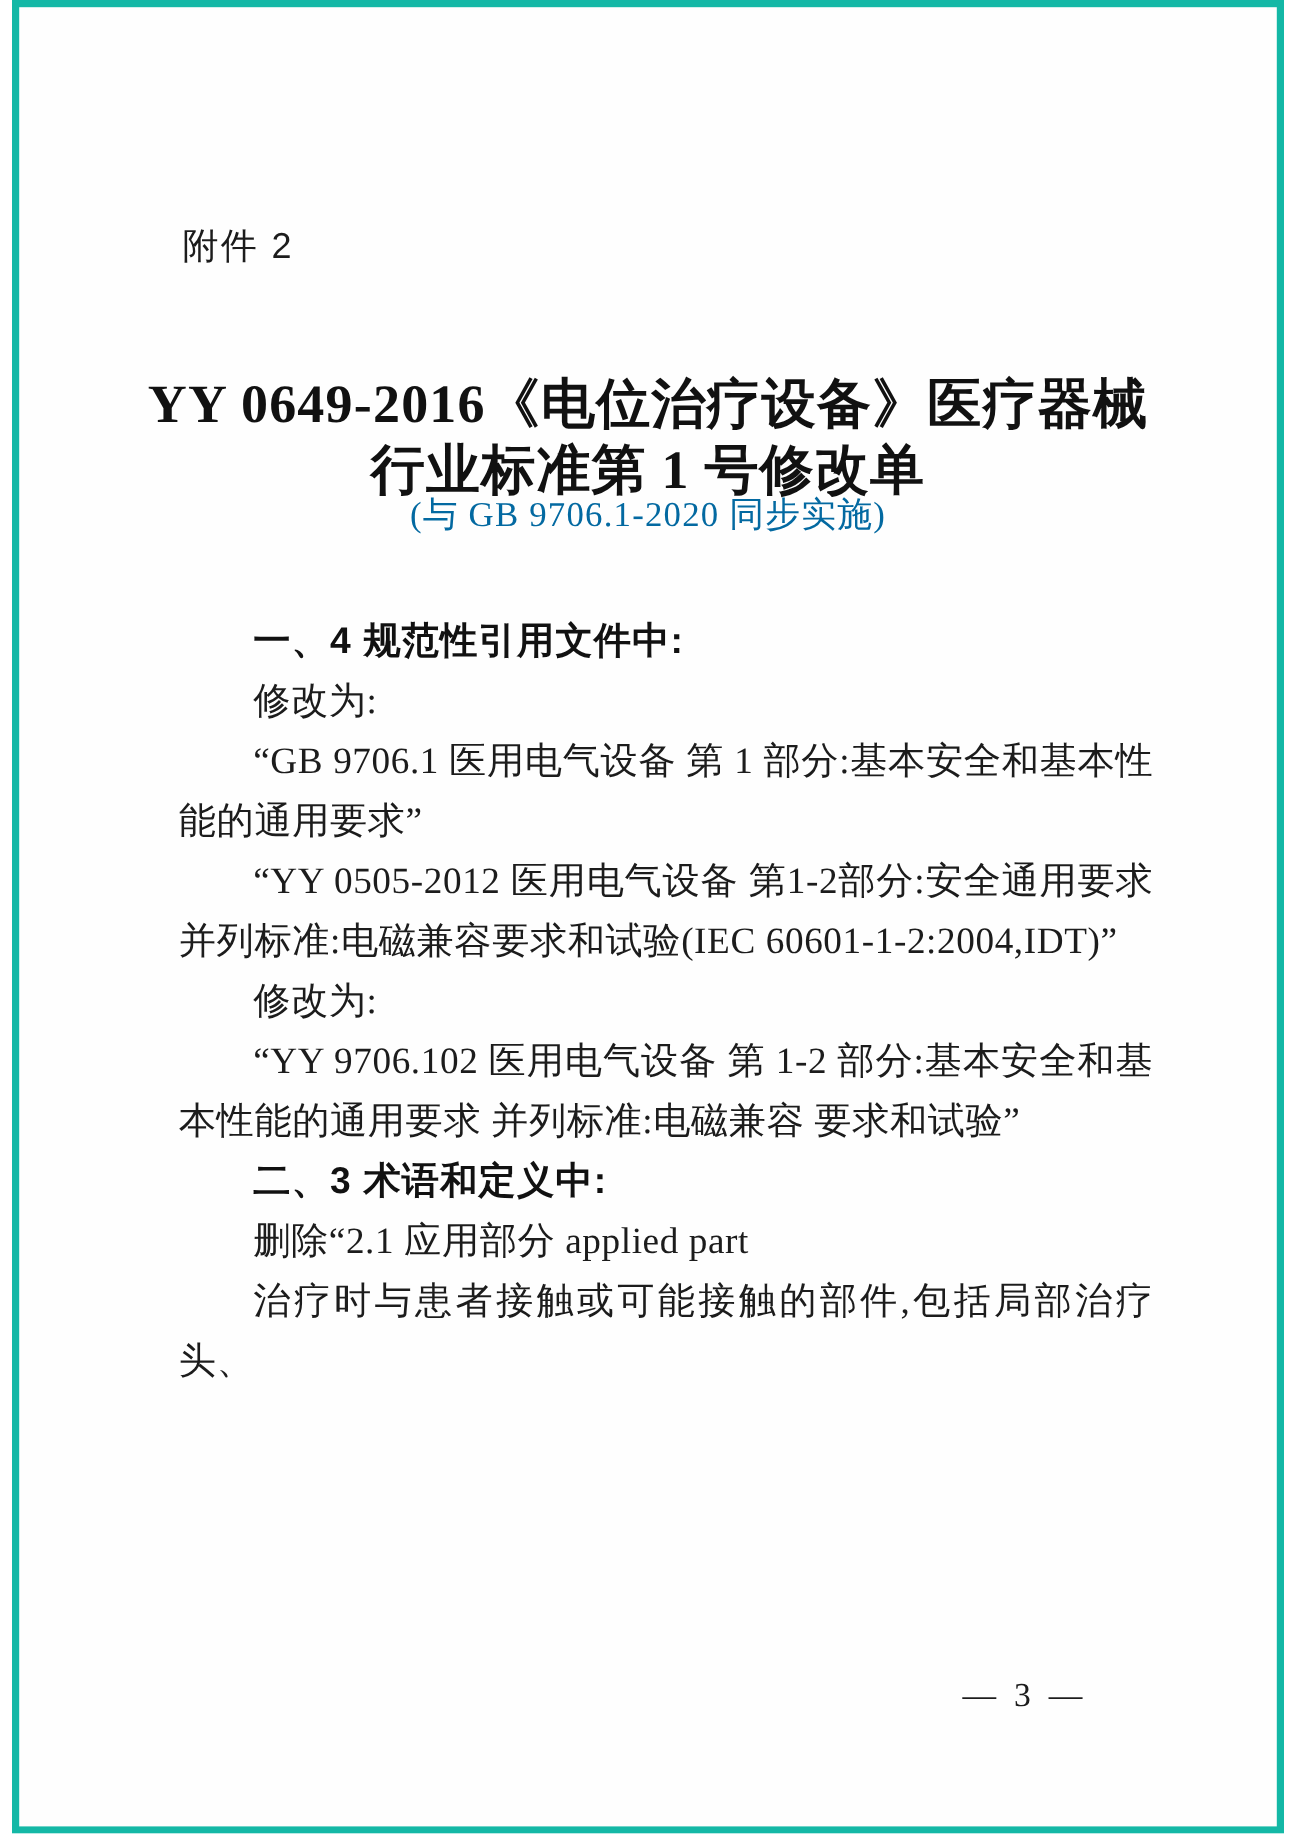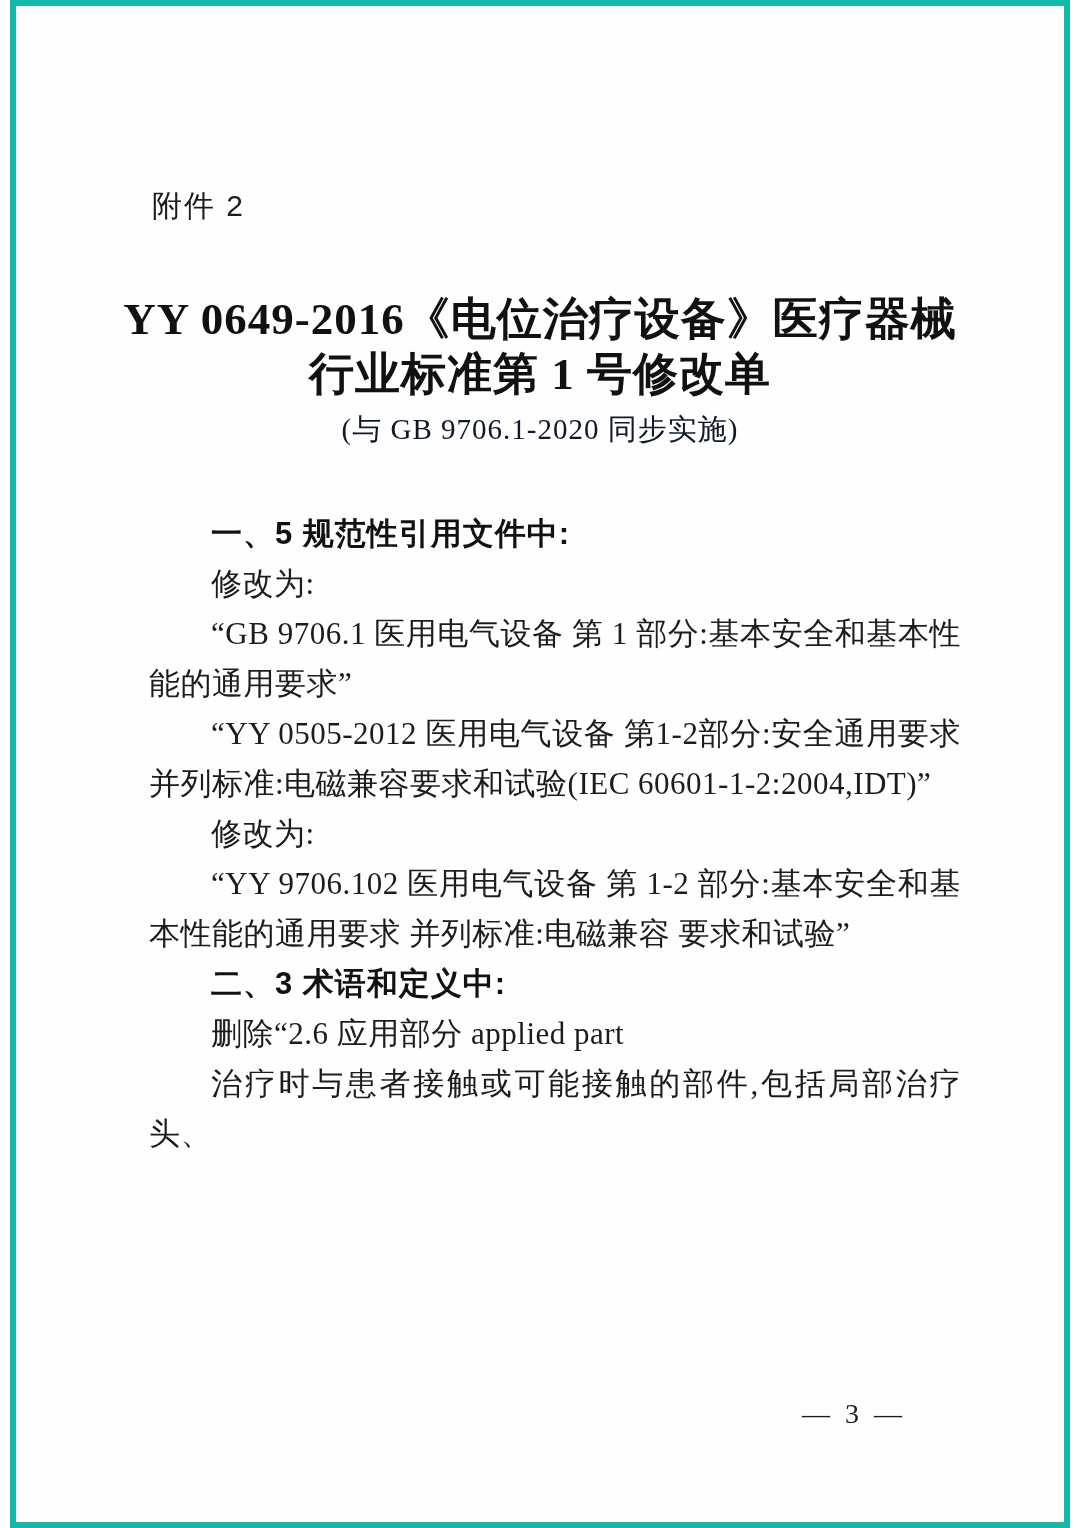--- a/index.html
+++ b/index.html
@@ -26,40 +26,40 @@
     font-size: 30px;
     line-height: 36px;
     letter-spacing: 2px;
     color: #1c1c1c;
   }
   .title {
     position: absolute;
     left: 60px;
     right: 60px;
     top: 286px;
-    margin: 0;
+    margin: 18px;
     text-align: center;
     font-family: "Liberation Serif", "DejaVu Serif", serif;
     font-weight: bold;
     font-size: 45px;
     line-height: 55px;
     letter-spacing: 1px;
     color: #111;
   }
   .subtitle {
     position: absolute;
     left: 60px;
     right: 60px;
     top: 404px;
     text-align: center;
     font-family: "Liberation Serif", "DejaVu Serif", serif;
     font-size: 29px;
     line-height: 38px;
     letter-spacing: 1px;
-    color: #0f172a;
+    color: #0369a1;
   }
   .doc-body {
     position: absolute;
     left: 133px;
     top: 503px;
     width: 812px;
     font-family: "Liberation Serif", "DejaVu Serif", serif;
     font-size: 31px;
     line-height: 50px;
     text-align: justify;
@@ -97,26 +97,26 @@
   <div class="attachment">附件 2</div>
 
   <h1 class="title">
     <span>YY 0649-2016《电位治疗设备》医疗器械</span><br>
     <span>行业标准第 1 号修改单</span>
   </h1>
 
   <div class="subtitle">(与 GB 9706.1-2020 同步实施)</div>
 
   <div class="doc-body">
-      <div class="block-heading">一、5 规范性引用文件中:</div>
+      <div class="block-heading">一、4 规范性引用文件中:</div>
       <div class="block-para">修改为:</div>
       <div class="block-para">“GB 9706.1 医用电气设备 第 1 部分:基本安全和基本性能的通用要求”</div>
       <div class="block-para">“YY 0505-2012 医用电气设备 第1-2部分:安全通用要求 并列标准:电磁兼容要求和试验(IEC 60601-1-2:2004,IDT)”</div>
       <div class="block-para">修改为:</div>
       <div class="block-para">“YY 9706.102 医用电气设备 第 1-2 部分:基本安全和基本性能的通用要求 并列标准:电磁兼容 要求和试验”</div>
       <div class="block-heading">二、3 术语和定义中:</div>
-      <div class="block-para">删除“2.6 应用部分 applied part</div>
+      <div class="block-para">删除“2.1 应用部分 applied part</div>
       <div class="block-para">治疗时与患者接触或可能接触的部件,包括局部治疗头、</div>
     </div>
 
   <div class="page-footer">— 3 —</div>
 
 </div>
 
 </body></html>

